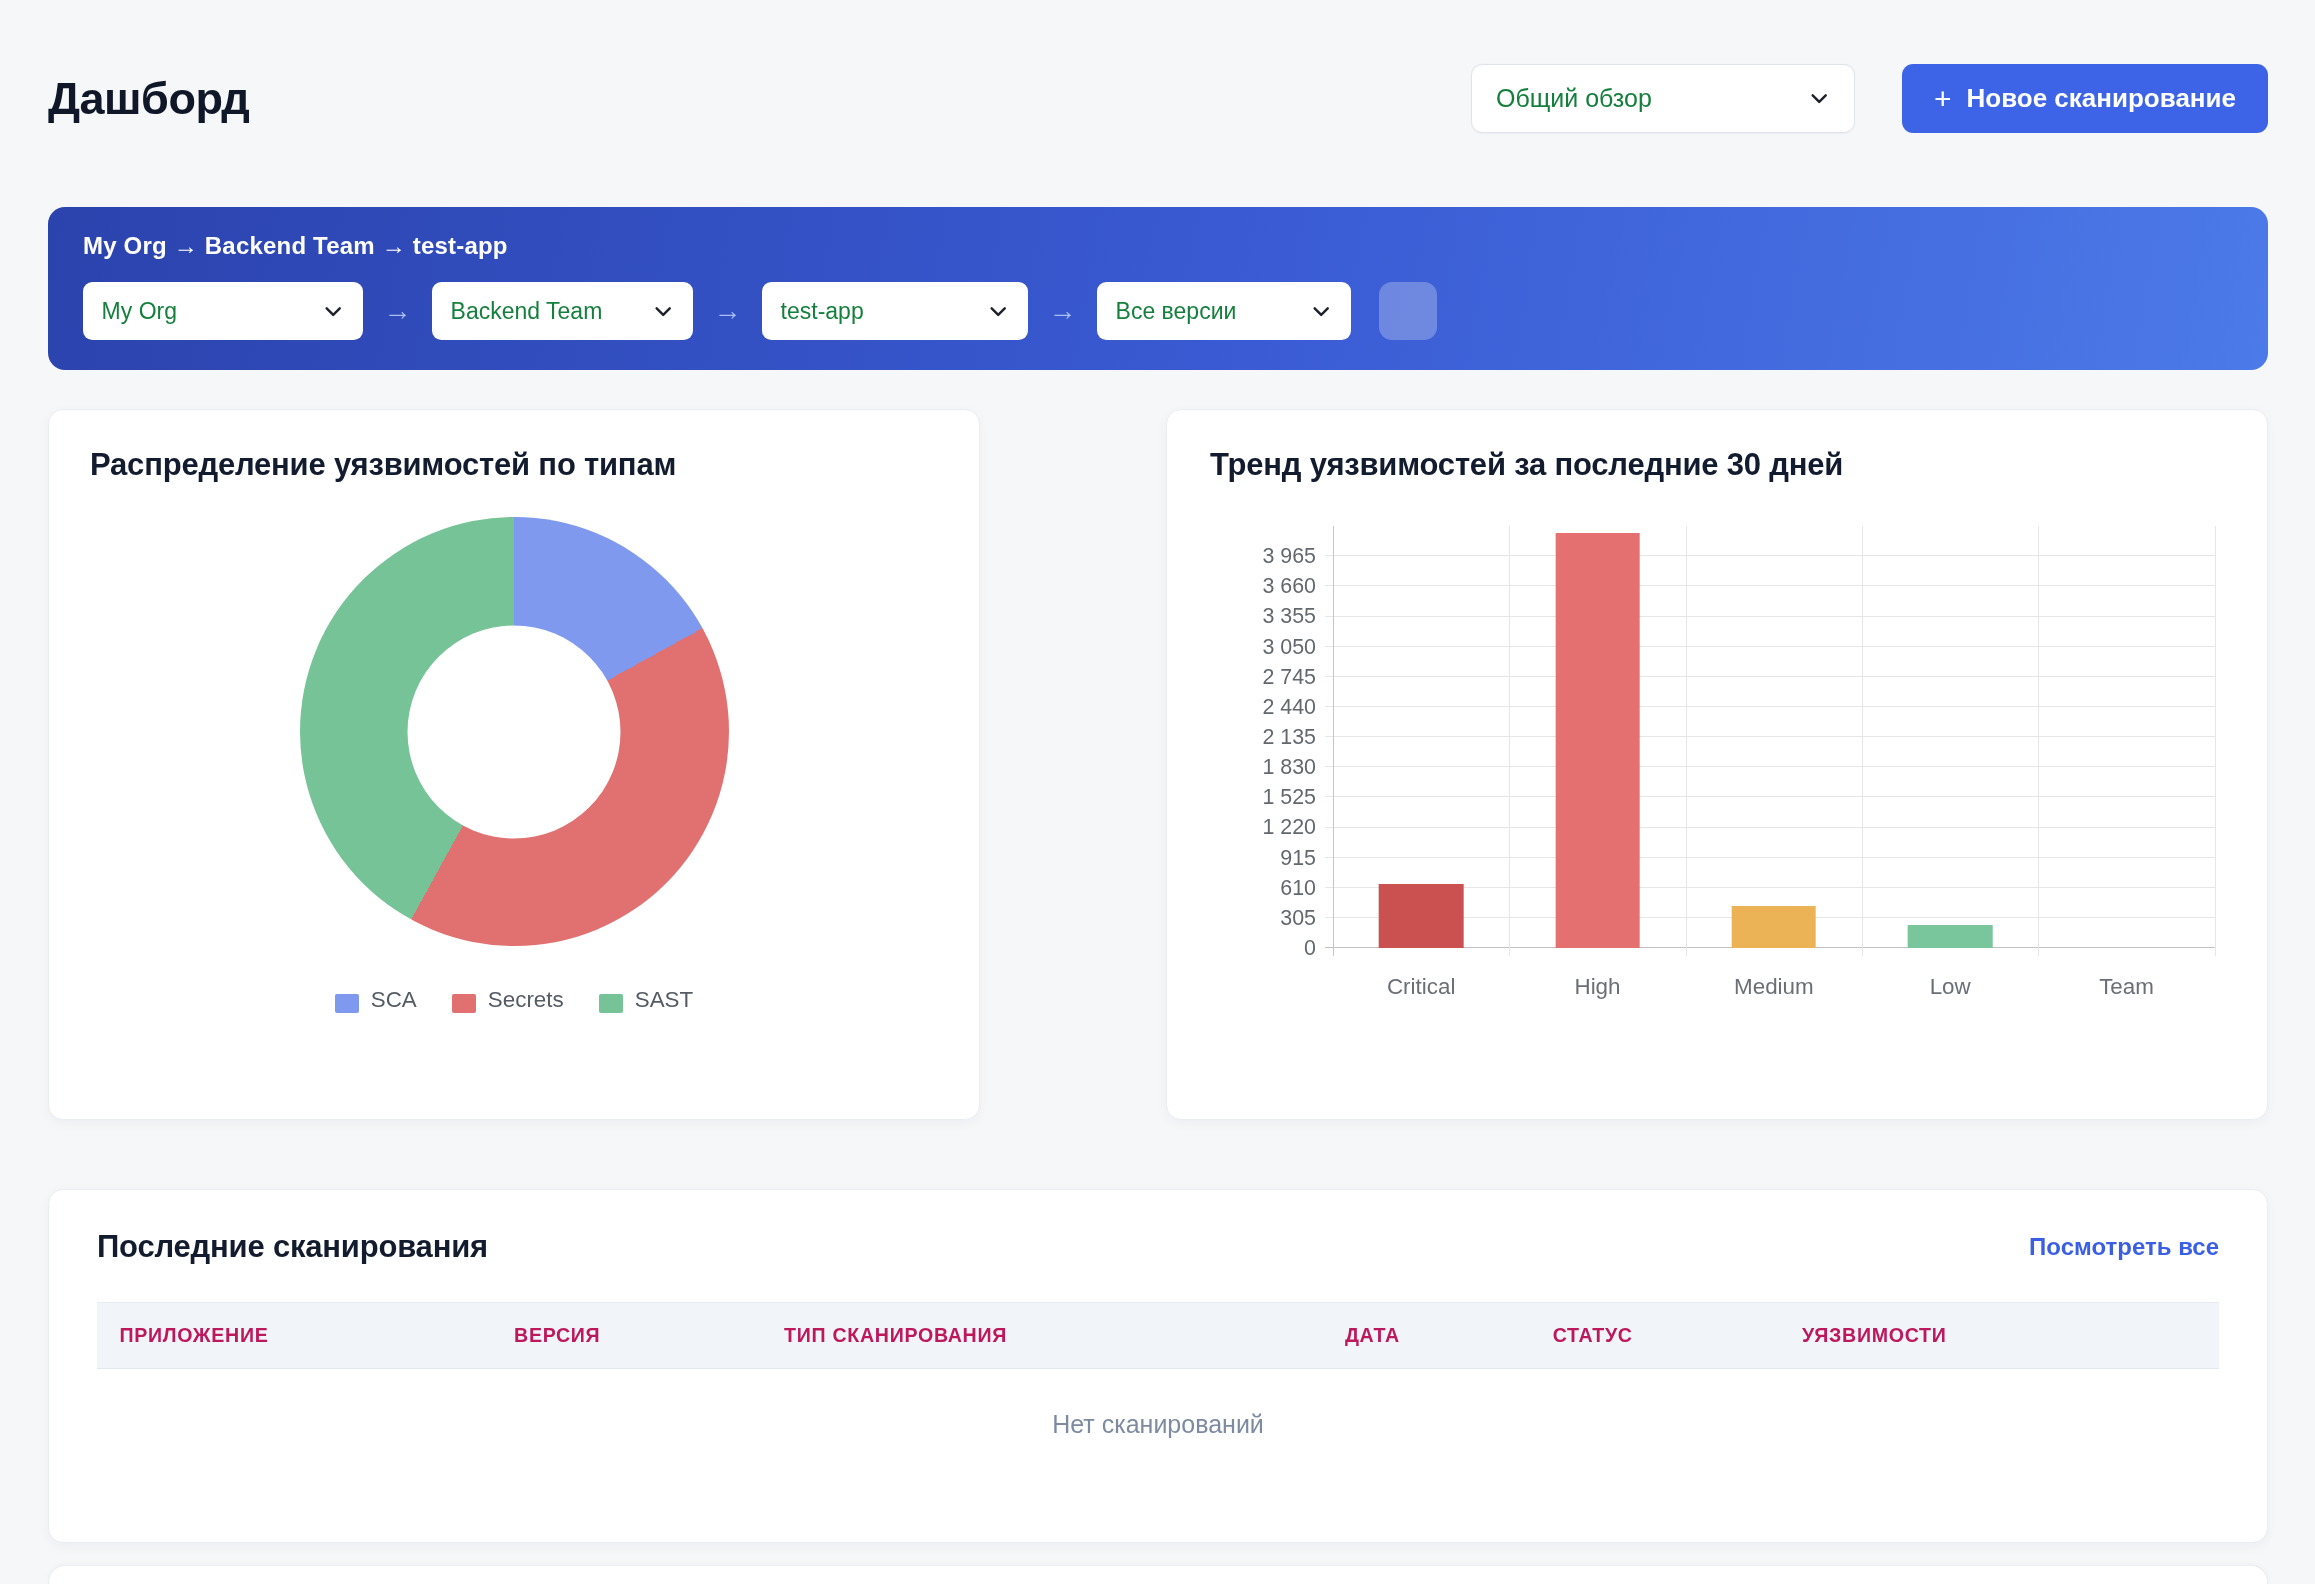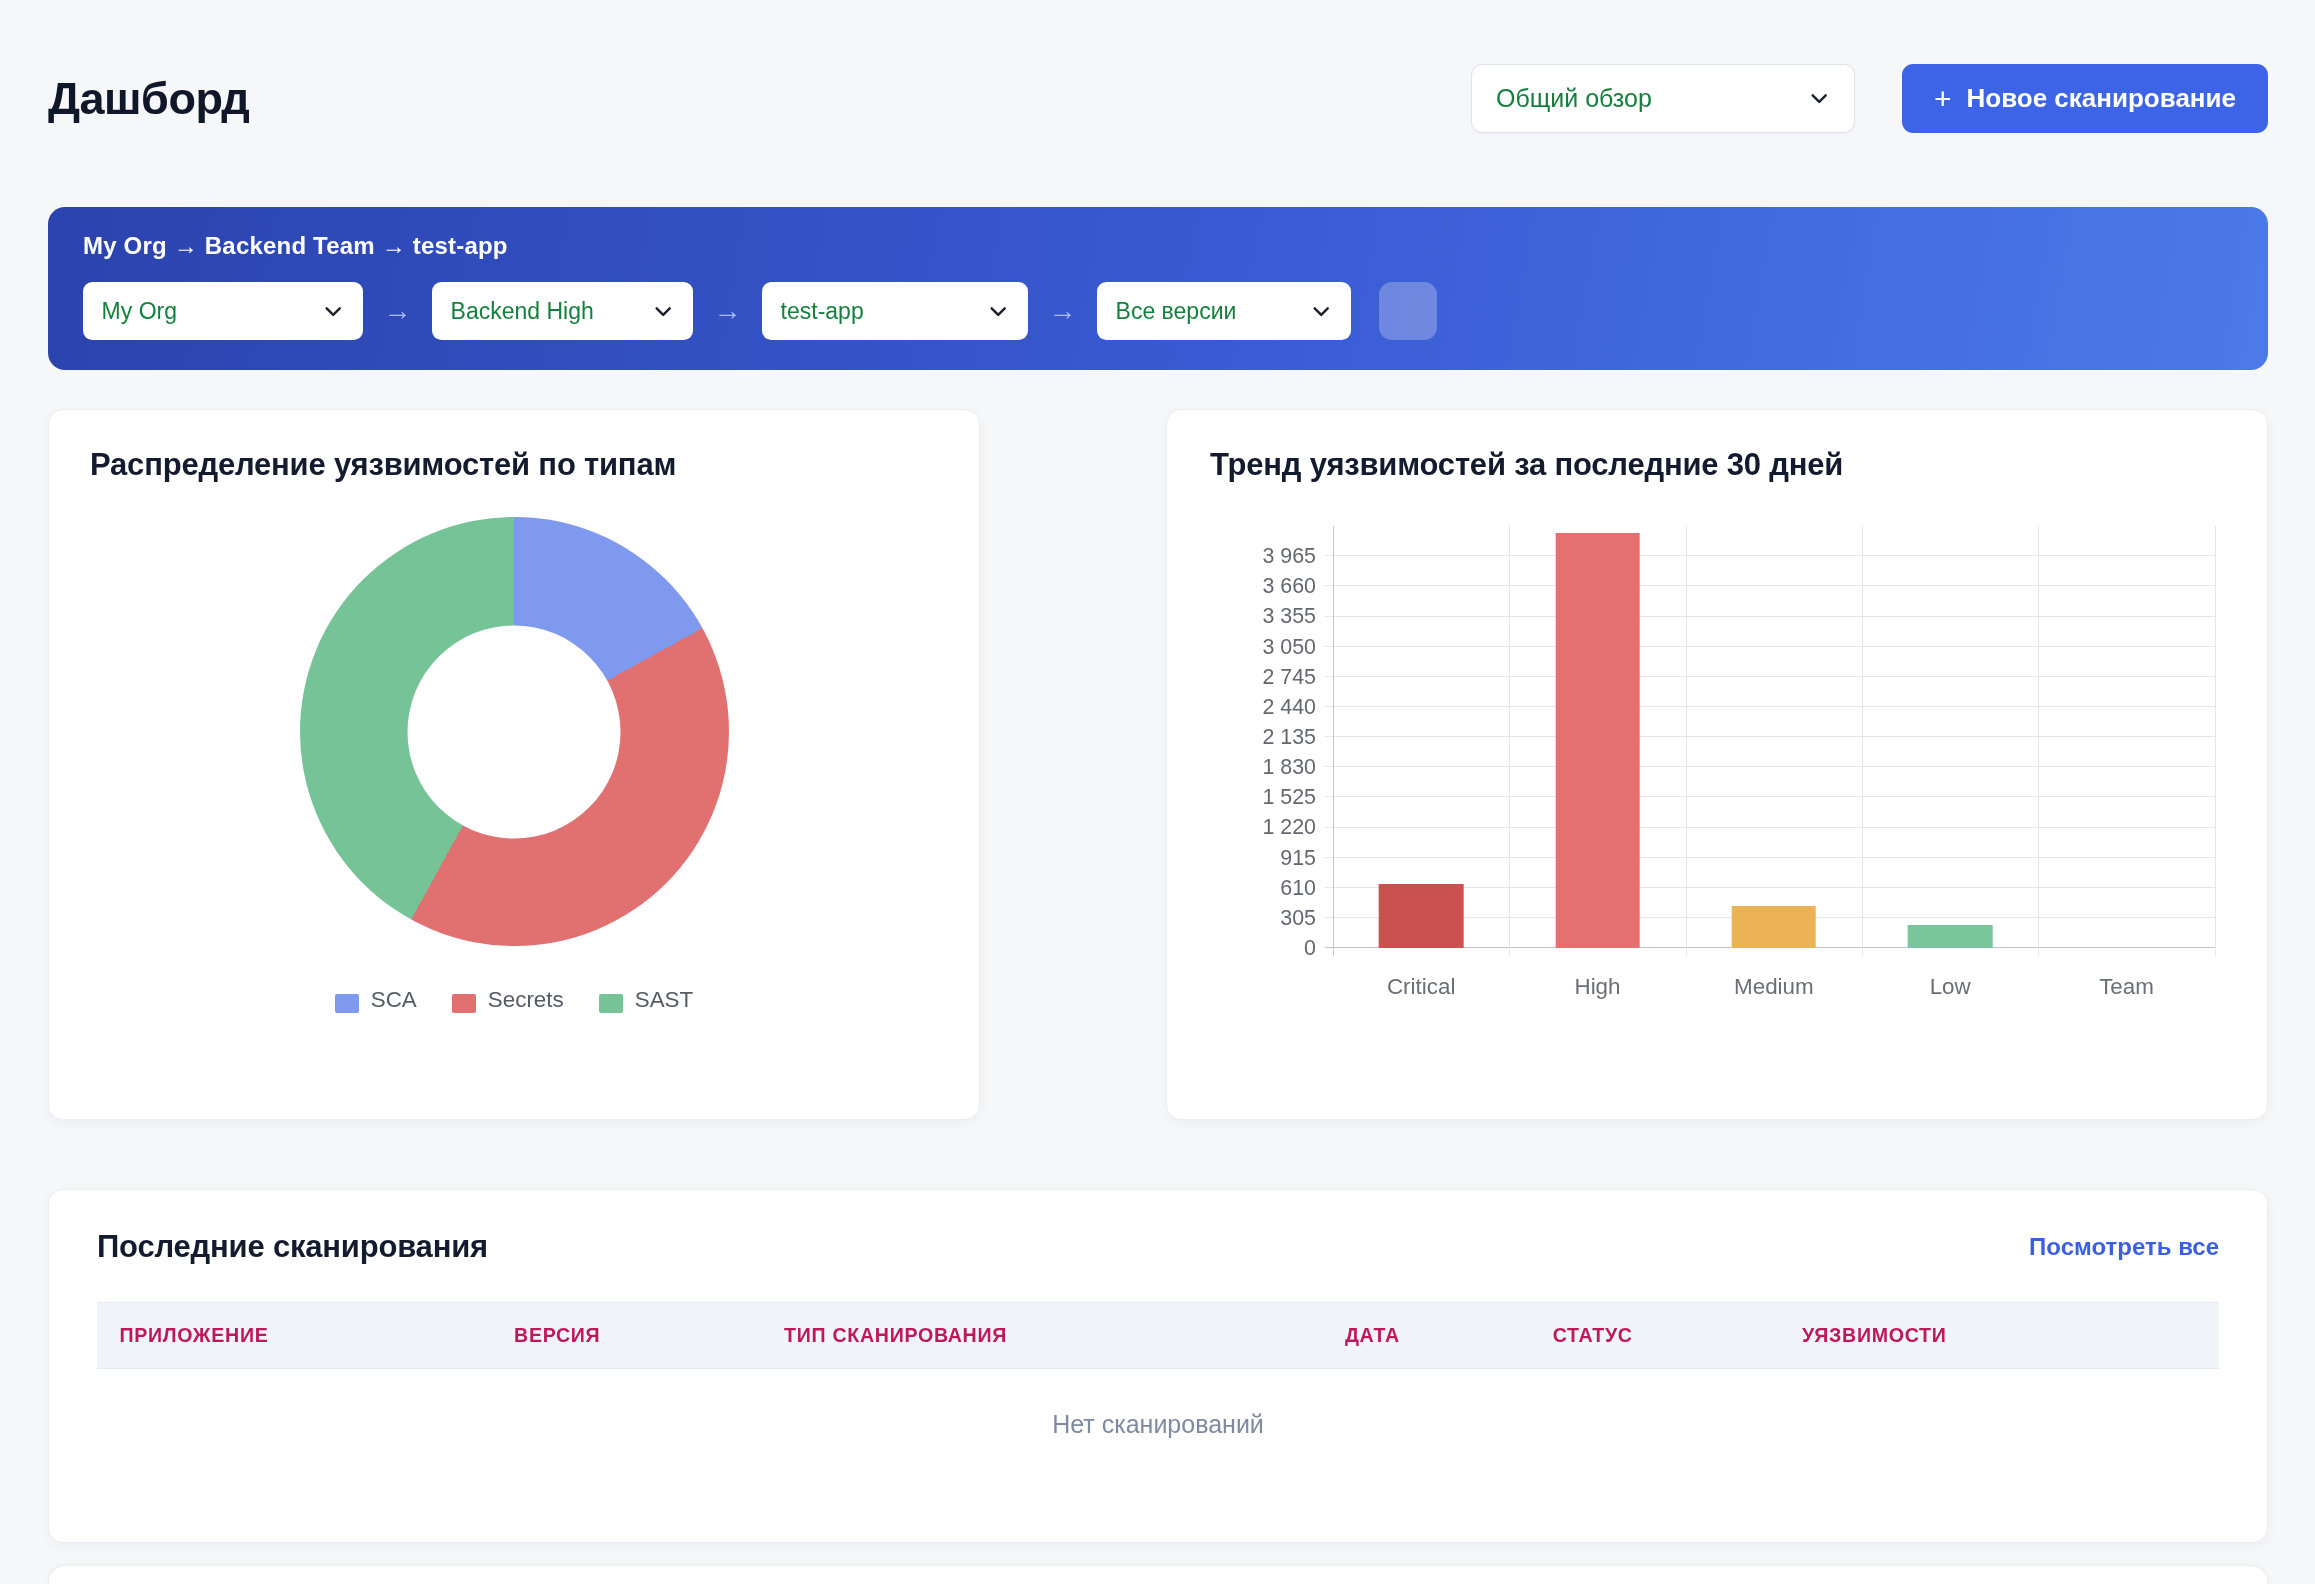--- a/index.html
+++ b/index.html
@@ -127,21 +127,21 @@
     <div class="breadcrumb">My Org → Backend Team → test-app</div>
     <div class="banner-controls">
       <div class="select banner-select" style="width:280px">
         <span>My Org</span>
         <svg class="chev" viewBox="0 0 24 24" fill="none" stroke="#1c212b" stroke-width="2.6" stroke-linecap="round" stroke-linejoin="round">
             <polyline points="5 9 12 16 19 9"></polyline>
           </svg>
       </div>
       <span class="arrow">→</span>
       <div class="select banner-select" style="width:261px">
-        <span>Backend High</span>
+        <span>Backend Team</span>
         <svg class="chev" viewBox="0 0 24 24" fill="none" stroke="#1c212b" stroke-width="2.6" stroke-linecap="round" stroke-linejoin="round">
             <polyline points="5 9 12 16 19 9"></polyline>
           </svg>
       </div>
       <span class="arrow">→</span>
       <div class="select banner-select" style="width:266px">
         <span>test-app</span>
         <svg class="chev" viewBox="0 0 24 24" fill="none" stroke="#1c212b" stroke-width="2.6" stroke-linecap="round" stroke-linejoin="round">
             <polyline points="5 9 12 16 19 9"></polyline>
           </svg>

